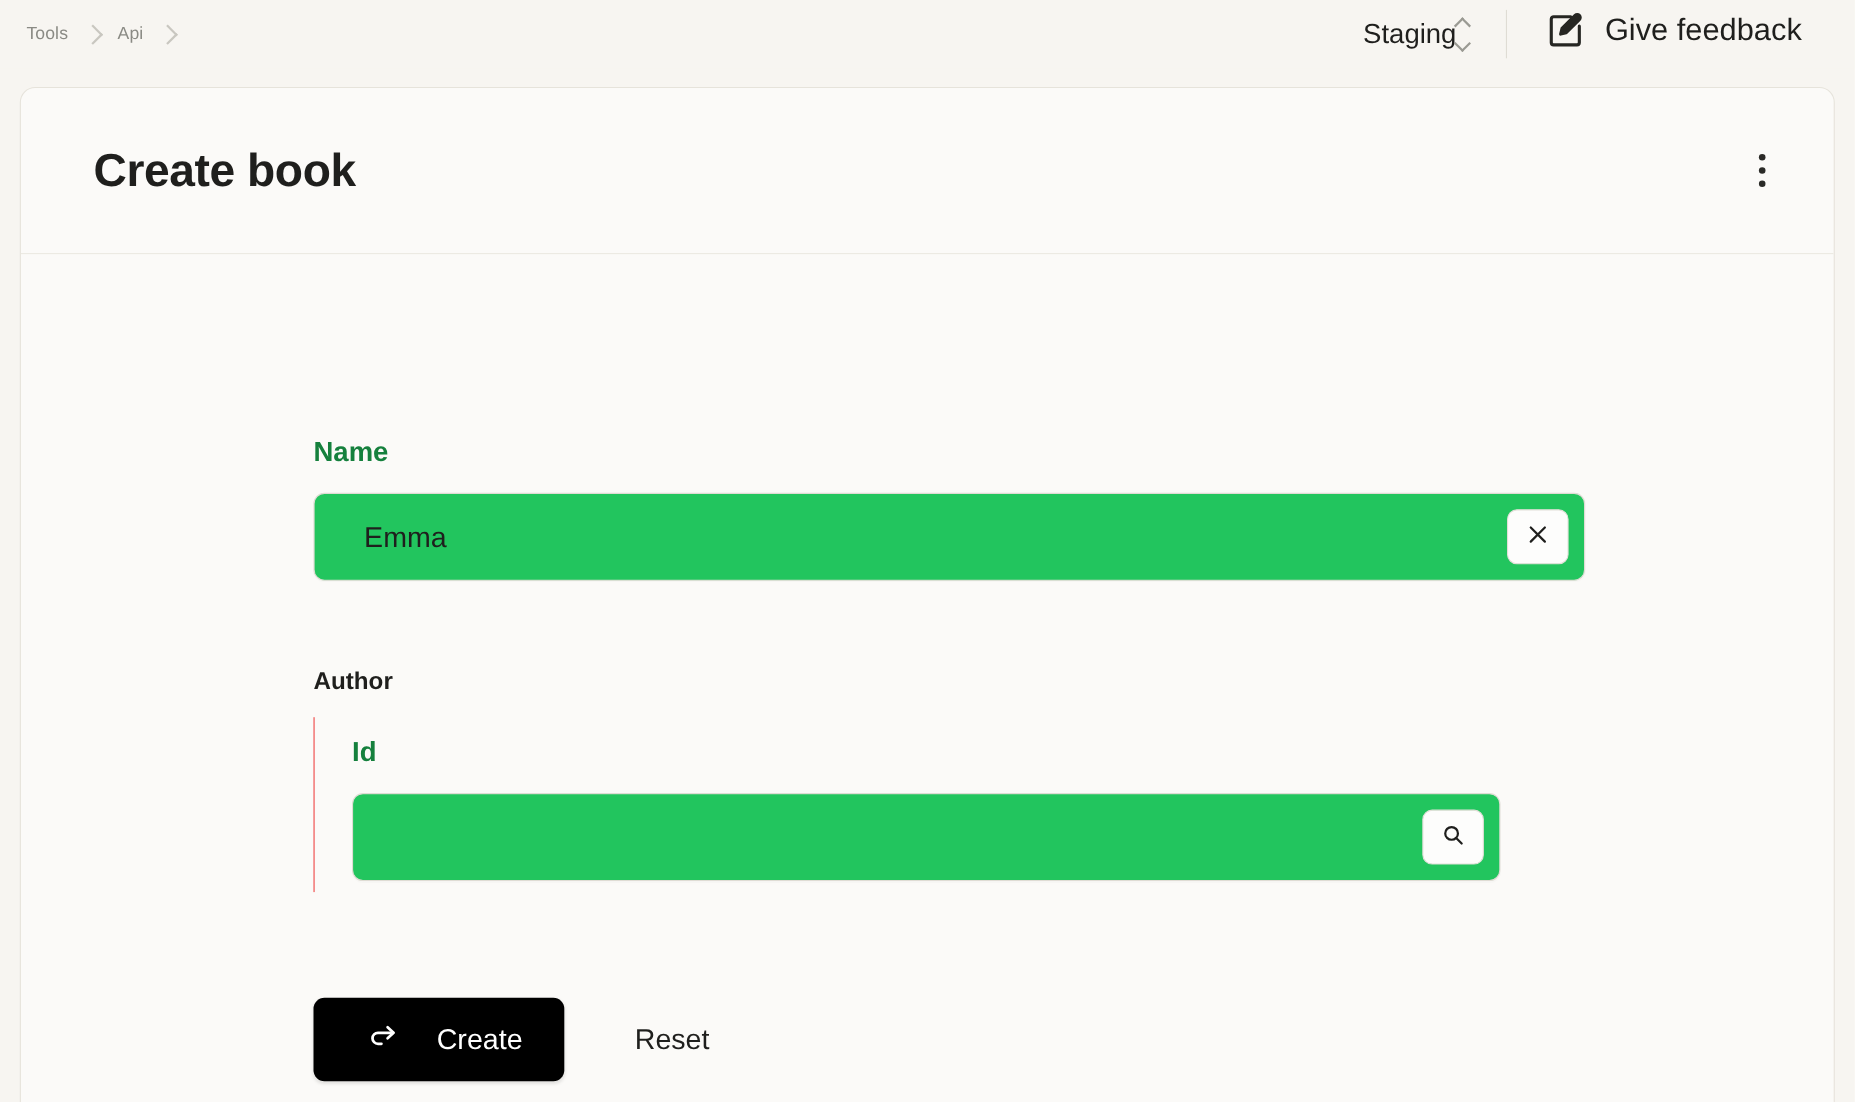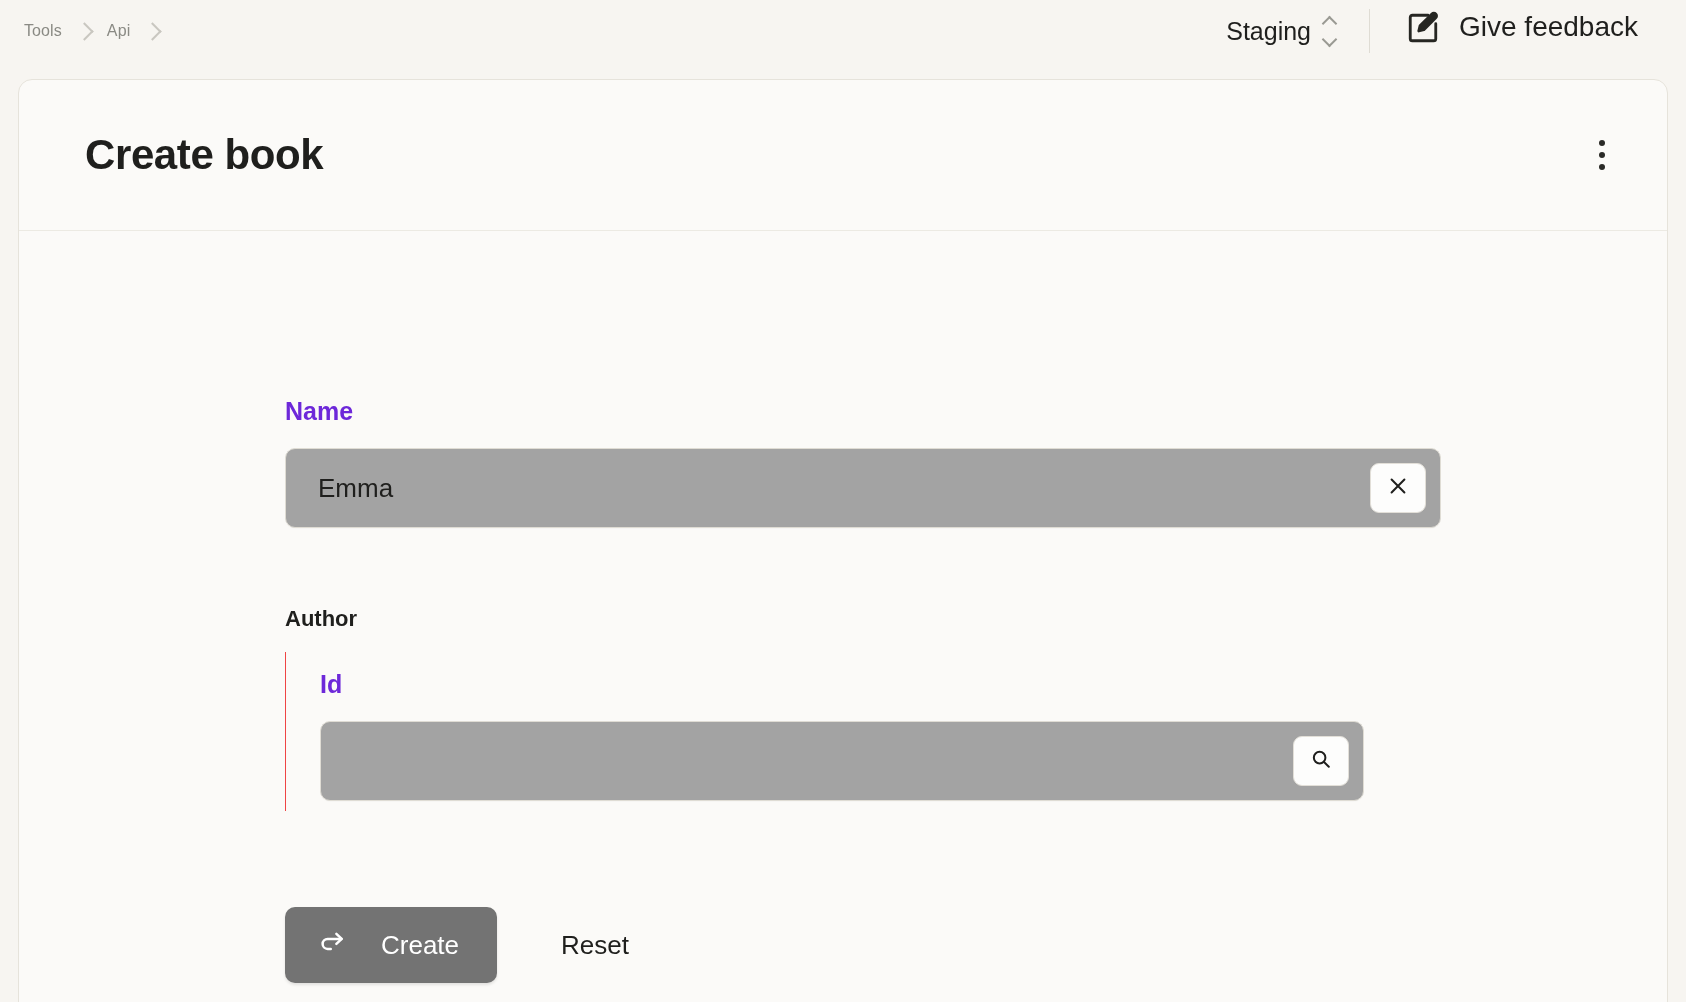--- a/index.html
+++ b/index.html
@@ -48,21 +48,20 @@
 
   .topbar-right {
     margin-left: auto;
     display: flex;
     align-items: center;
   }
 
   .env-select {
     display: flex;
     align-items: center;
-    gap: 13px;
     font-size: 25px;
     color: #1f1f1d;
     cursor: pointer;
     padding-right: 34px;
     justify-content: center;
   }
   .stepper {
     display: flex;
     flex-direction: column;
     align-items: center;
@@ -139,33 +138,33 @@
   }
 
   
   .form {
     padding: 166px 0 0 266px;
   }
 
   .field-label {
     font-size: 25px;
     font-weight: bold;
-    color: #6d28d9;
+    color: #15803d;
     margin-bottom: 22px;
   }
 
   .input-shell {
     position: relative;
     height: 80px;
-    background: #a3a3a3;
+    background: #22c55e;
     border: 1px solid #dfdcd4;
     border-radius: 10px;
     display: flex;
     align-items: center;
-    padding-left: 32px;
+    padding-left: 45px;
     box-shadow: 0 1px 1px rgba(0,0,0,0.02);
   }
   .input-shell.name { width: 1156px; }
 
   .input-text {
     font-size: 26px;
     color: #1f1f1d;
     flex: 1;
     background: transparent;
     border: none;
@@ -211,22 +210,22 @@
     align-items: center;
     gap: 46px;
     margin-top: 96px;
   }
 
   .btn-create {
     display: flex;
     align-items: center;
     gap: 34px;
     height: 76px;
-    padding: 0 38px 0 32px;
-    background: #737373;
+    padding: 0 38px 0 48px;
+    background: #000000;
     color: #ffffff;
     border: none;
     border-radius: 10px;
     font-size: 26px;
     font-family: "Liberation Sans", sans-serif;
     cursor: pointer;
     box-shadow: 0 2px 3px rgba(0,0,0,0.10);
   }
 
   .btn-reset {

